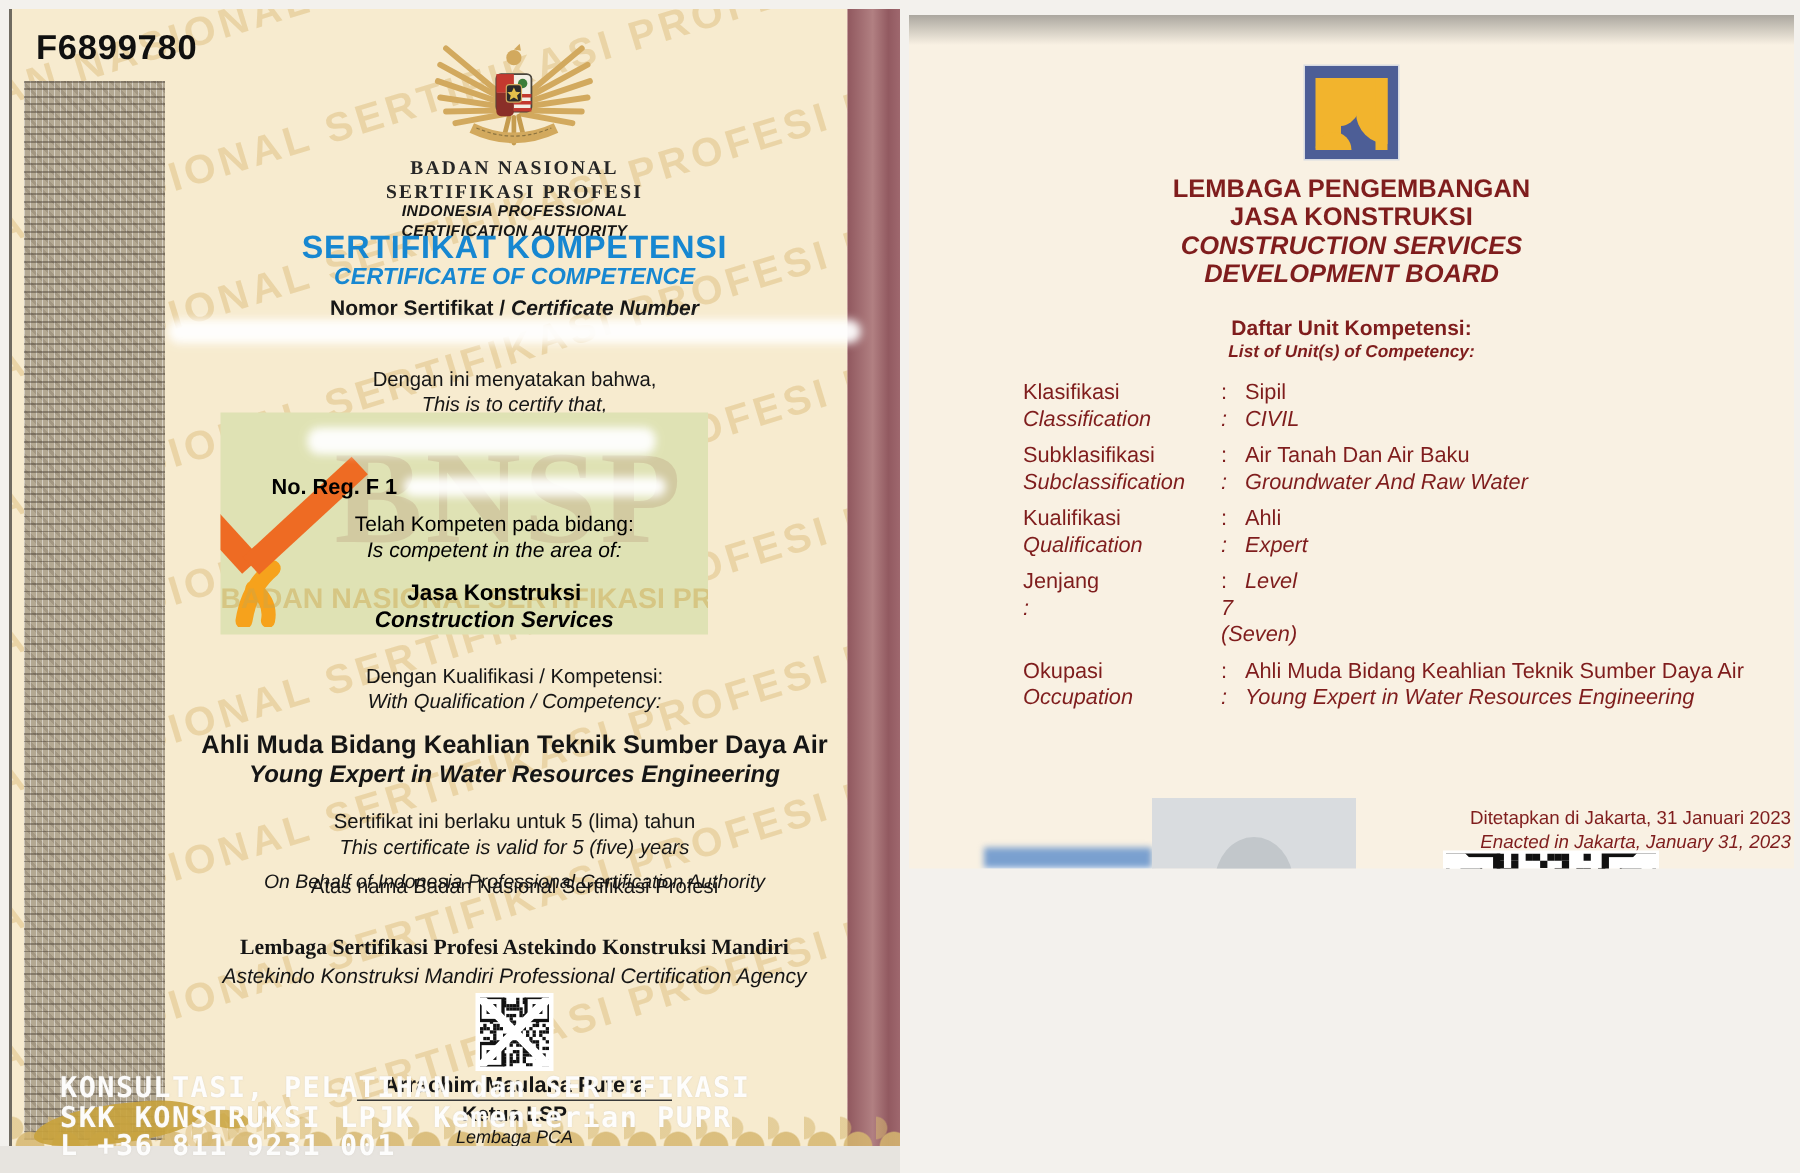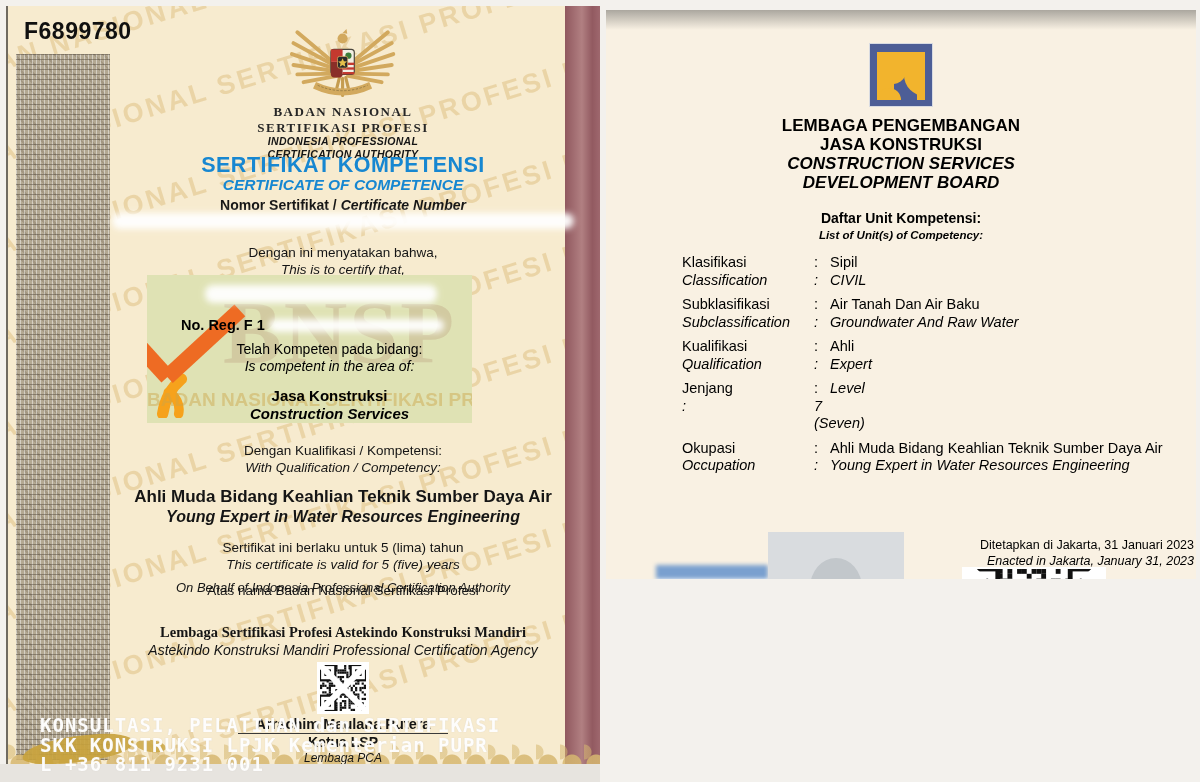--- a/index.html
+++ b/index.html
@@ -81,21 +81,21 @@
   .lsp-id{top:618px;font-size:14.5px;font-weight:bold;font-family:Liberation Serif, serif;}
   .lsp-en{top:636px;font-size:14px;font-style:italic;}
   .qr-small-wrap{top:656px;}
   .qr-small-wrap .qr{display:inline-block;width:46px;height:46px;background:#fff;padding:3px;}
   .signer-name{top:710px;font-size:14.5px;font-weight:bold;}
   .signer-name span{border-bottom:1.5px solid #3a3a3a;padding:0 18px 1px;}
   .signer-t1{top:728px;font-size:14px;font-weight:bold;}
   .signer-t2{top:745px;font-size:12px;font-style:italic;}
 
   
-  .page-right{position:absolute;left:606px;top:10px;width:590px;height:569px;background:#f9f1e3;overflow:hidden;color:#000000;}
+  .page-right{position:absolute;left:606px;top:10px;width:590px;height:569px;background:#f9f1e3;overflow:hidden;color:#7f1d1d;}
   .page-right::before{content:"";position:absolute;left:0;top:0;right:0;height:20px;
     background:linear-gradient(#aba79f,rgba(249,241,227,0));}
   .rc{position:absolute;left:0;top:0;width:100%;}
   .rc > div{position:absolute;}
   .pu-logo{left:50%;transform:translateX(-50%);top:34px;width:62px;height:62px;background:#4d5e96;outline:1px solid #d8dbe2;}
   .pu-logo i{position:absolute;background:#f2b42d;}
   .pu-p-stem{left:7px;top:8px;width:17px;height:47px;}
   .pu-p-bowl{left:24px;top:8px;width:17px;height:32px;border-radius:0 0 100% 0/0 0 100% 0;}
   .pu-u{left:34px;top:8px;width:21px;height:44px;border-radius:0 0 0 21px;}
   .pu-u2{left:47px;top:8px;width:8px;height:48px;}

